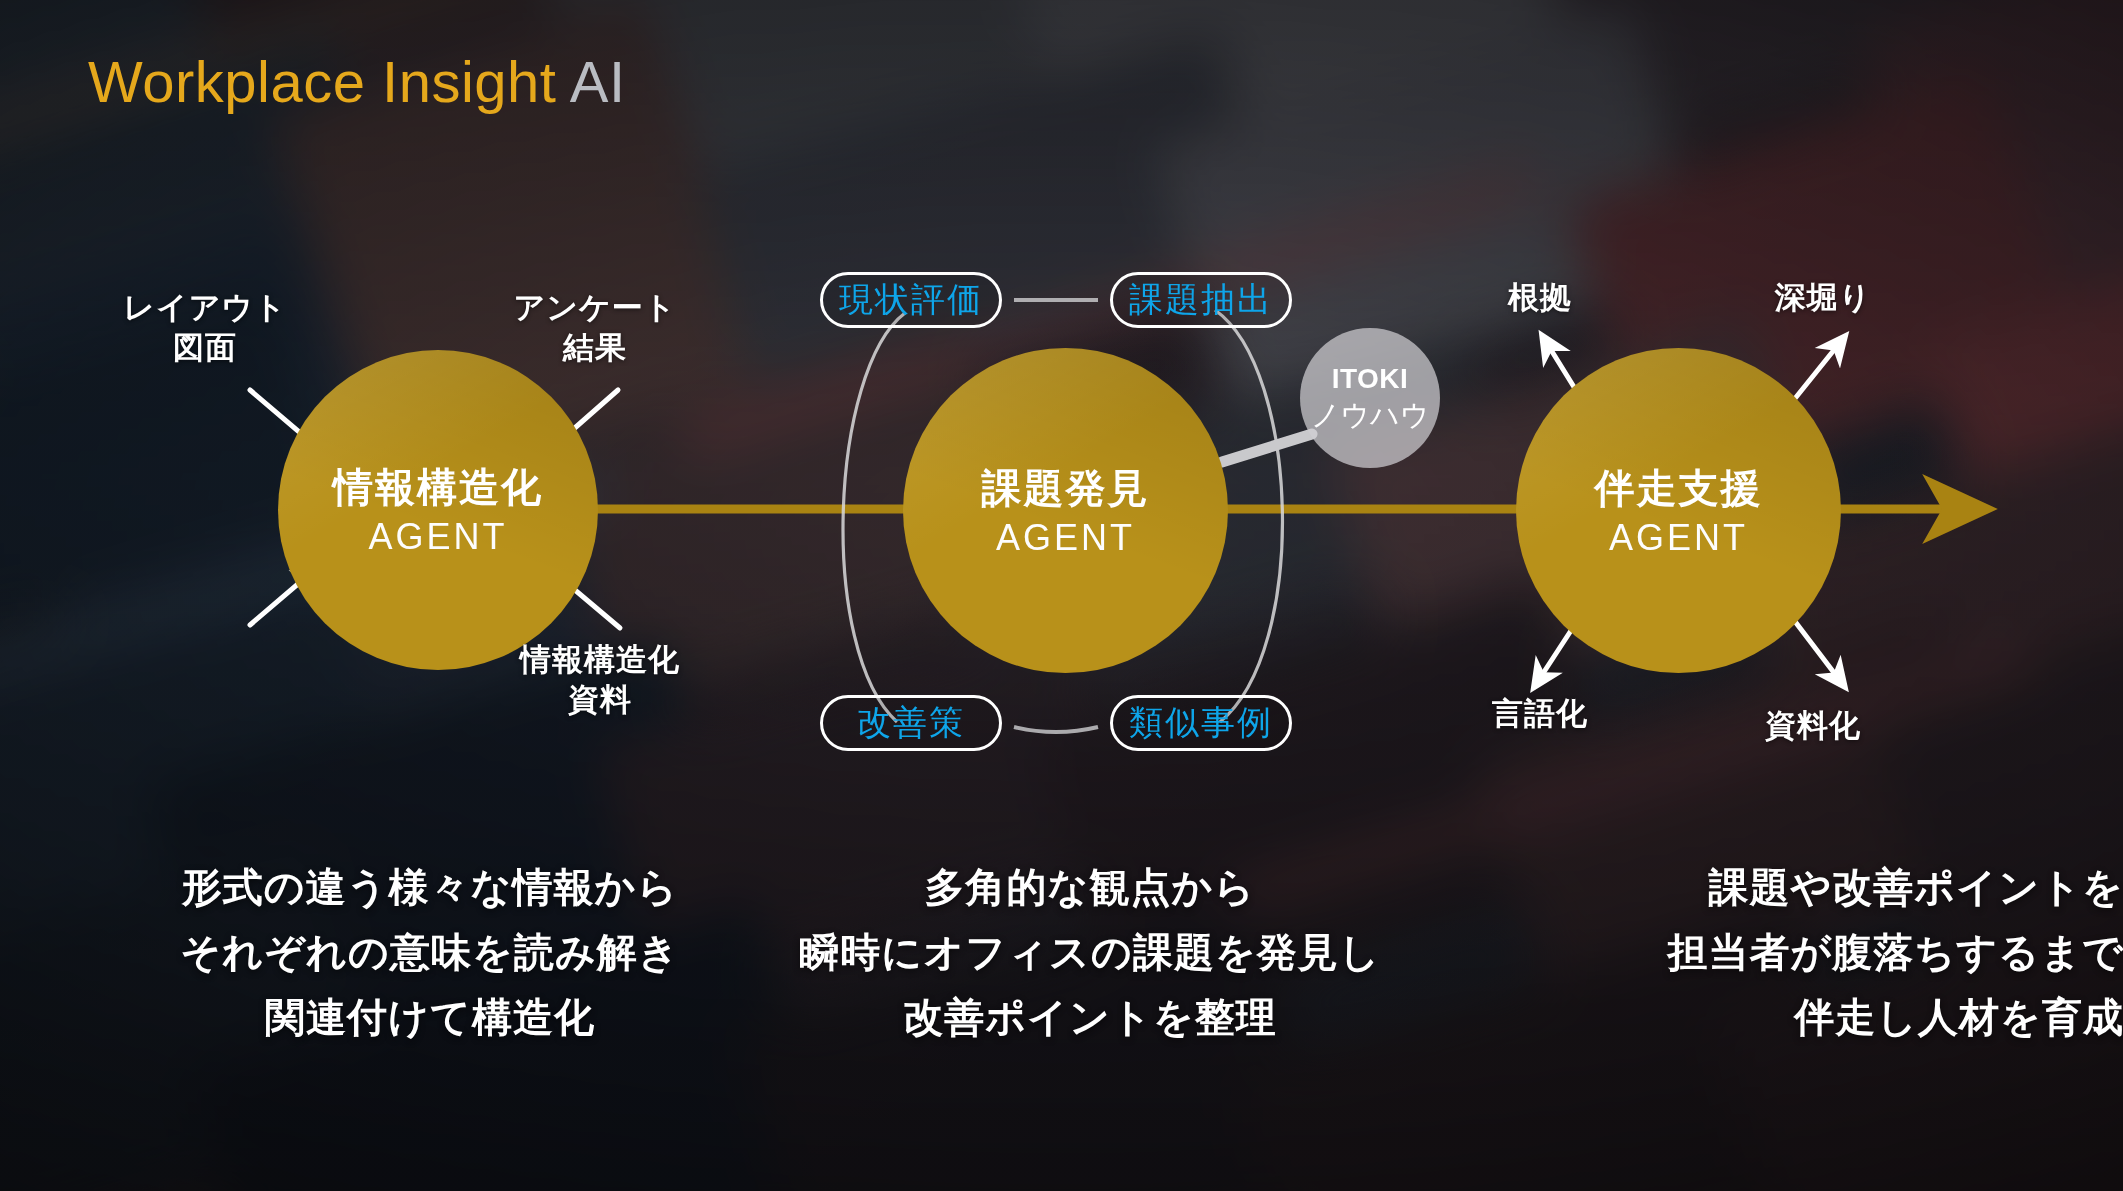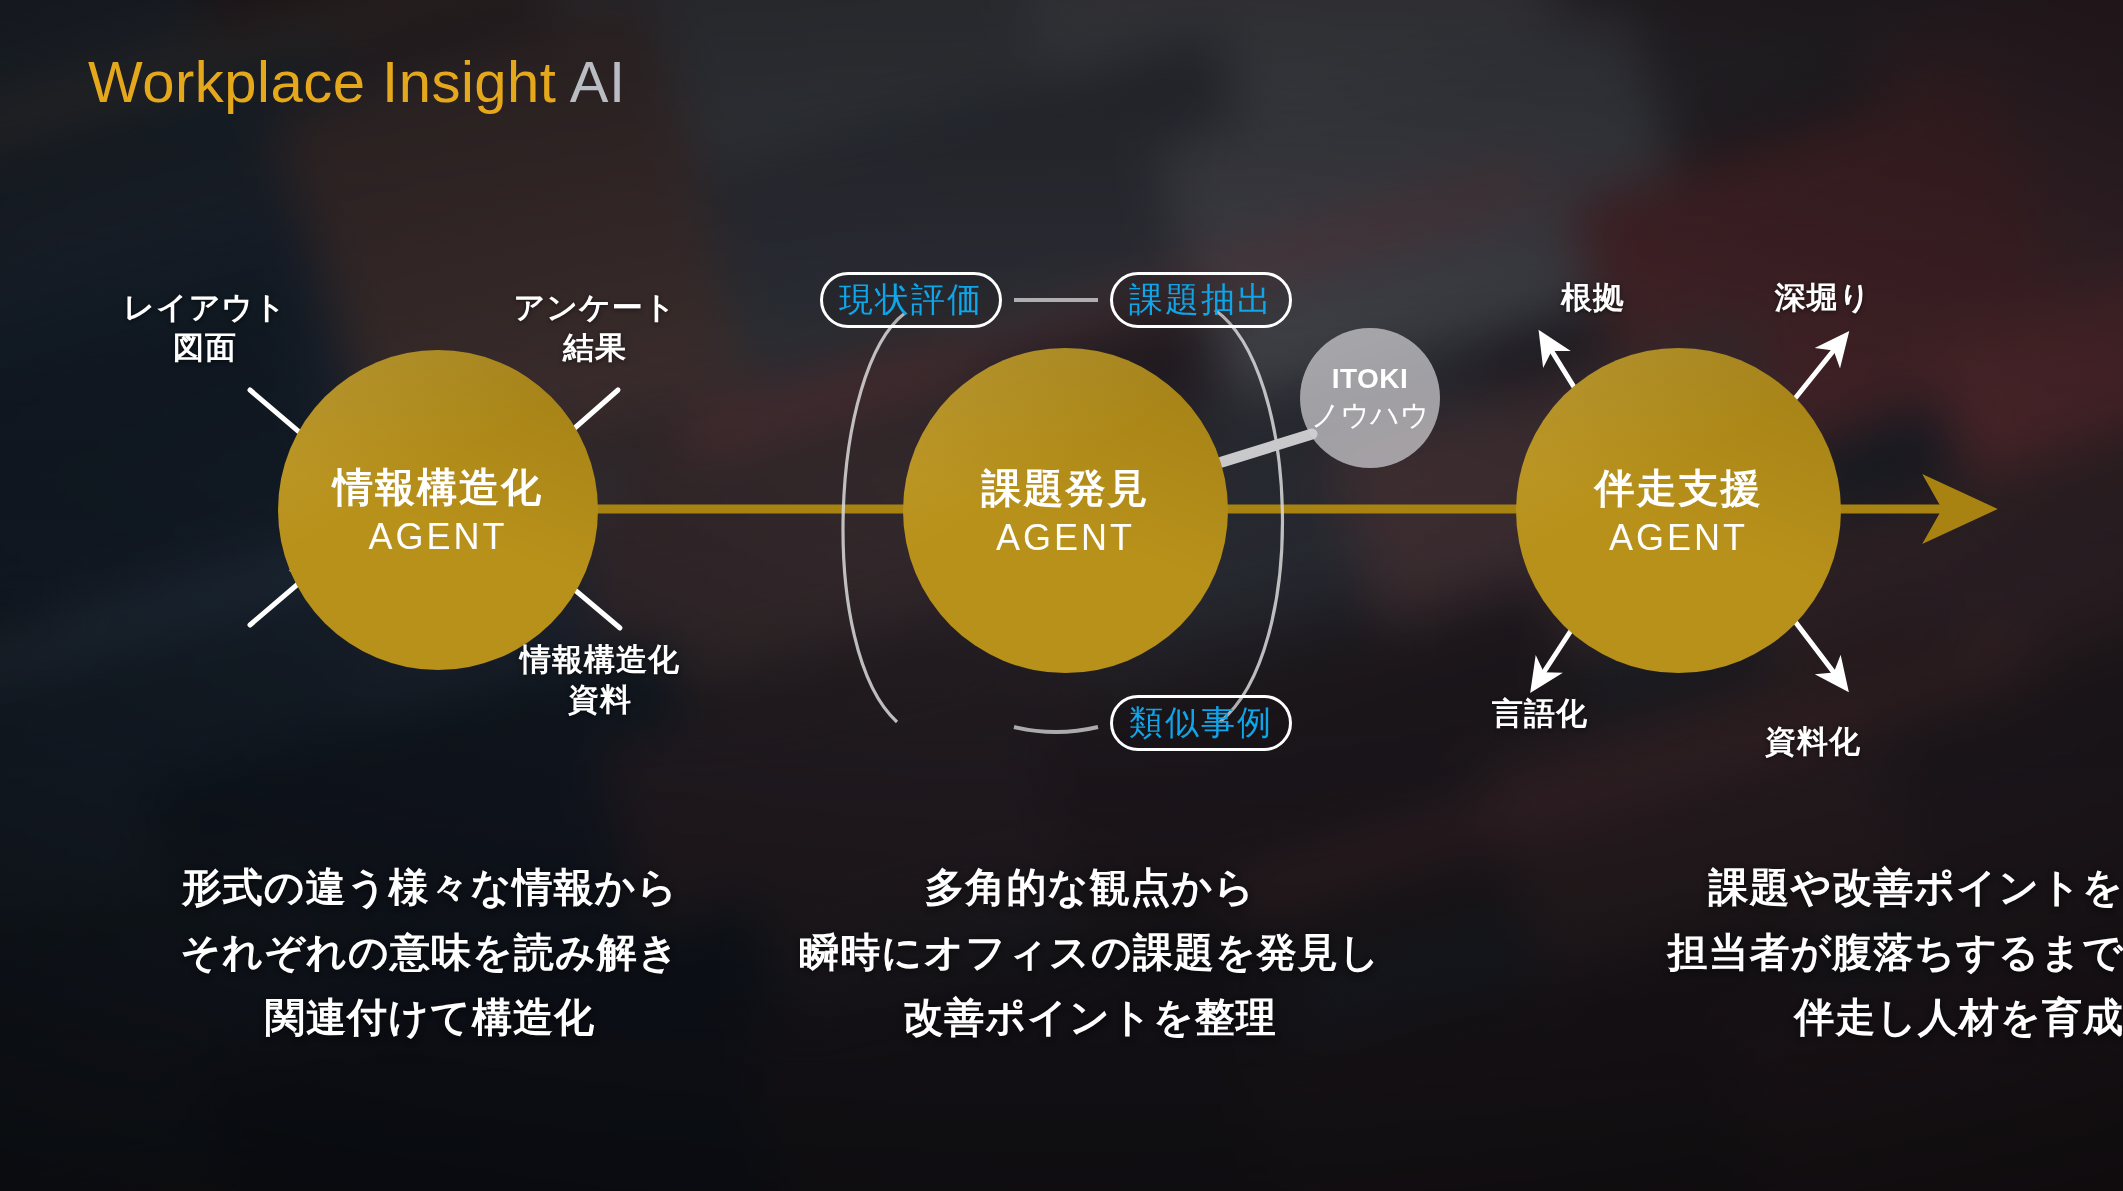--- a/index.html
+++ b/index.html
@@ -92,24 +92,24 @@
   .iolabel {
     position:absolute; color:#fff; font-weight:700;
     font-size:31px; line-height:1.30; letter-spacing:1px;
     text-align:center; white-space:pre-line; text-shadow:0 1px 4px rgba(0,0,0,.55);
   }
   #lab-layout   { left:110px;  top:288px; width:190px; }
   #lab-survey   { left:500px;  top:288px; width:190px; }
   #lab-photo    { left:110px;  top:640px; width:190px; }
   #lab-policy   { left:500px;  top:640px; width:200px; }
 
-  #lab-kyo      { left:1455px; top:278px; width:170px;text-align:right; }
+  #lab-kyo      { left:1455px; top:278px; width:170px; }
   #lab-fuka     { left:1728px; top:278px; width:190px; }
   #lab-gengo    { left:1455px; top:694px; width:170px; }
-  #lab-shiryo   { left:1728px; top:722px; width:170px; }
+  #lab-shiryo   { left:1728px; top:706px; width:170px; }
 
   
   .caption {
     position:absolute; color:#fff; text-align:center;
     font-size:40px; font-weight:700; line-height:1.62; letter-spacing:1px;
     white-space:pre-line; text-shadow:0 2px 6px rgba(0,0,0,.6);
   }
   #cap1 { left:110px;  top:855px; width:640px; }
   #cap2 { left:760px;  top:855px; width:660px; }
   #cap3 { left:1484px; top:855px; width:640px;text-align:right; }
@@ -229,20 +229,21 @@
       <span class="a-en">AGENT</span>
     </div>
 
     <div id="itoki">
       <span class="i-en">ITOKI</span>
       <span class="i-jp">ノウハウ</span>
     </div>
 
     <div class="pill" id="pill-tl">現状評価</div>
     <div class="pill" id="pill-tr">課題抽出</div>
+    <div class="pill" id="pill-bl">改善策</div>
     <div class="pill" id="pill-br">類似事例</div>
 
     <div class="iolabel" id="lab-layout">レイアウト
 図面</div>
     <div class="iolabel" id="lab-survey">アンケート
 結果</div>
     <div class="iolabel" id="lab-policy">情報構造化
 資料</div>
 
     <div class="iolabel" id="lab-kyo">根拠</div>

